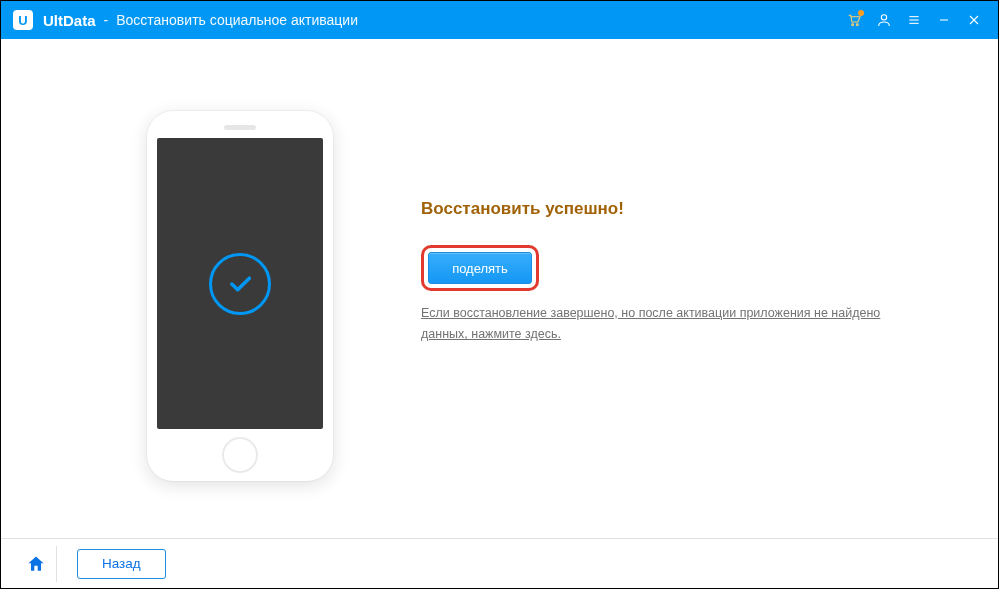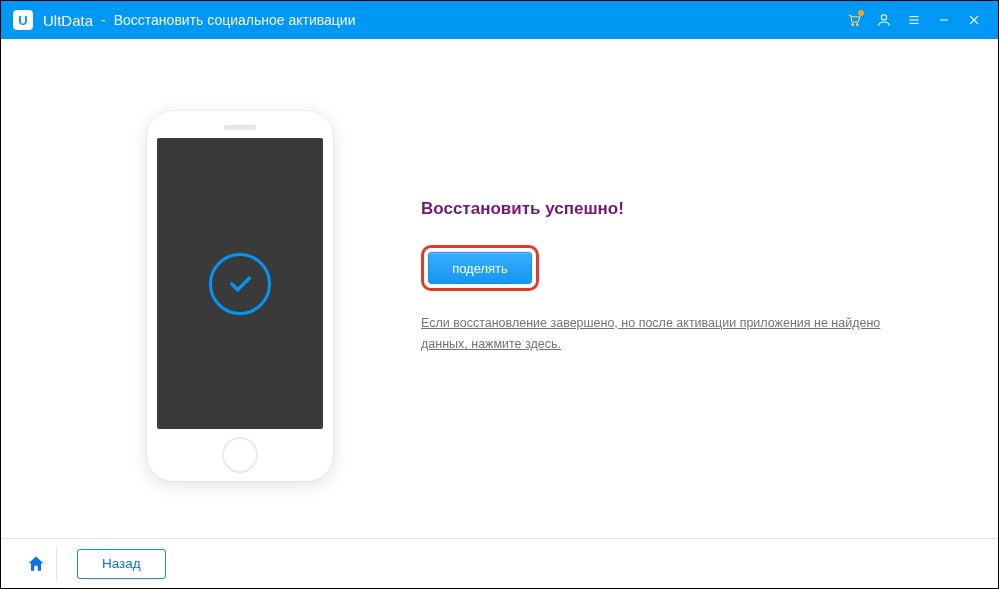--- a/index.html
+++ b/index.html
@@ -17,21 +17,21 @@
     font-size: 14px;
   }
   .logo-badge {
     width: 20px; height: 20px;
     background: #fff;
     border-radius: 4px;
     display: flex; align-items: center; justify-content: center;
     color: #0097f5; font-weight: 700; font-size: 13px;
     margin-right: 10px;
   }
-  .app-name { font-weight: 400; font-size: 15px; }
+  .app-name { font-weight: 700; font-size: 15px; }
   .title-sep { margin: 0 8px; opacity: .9; }
   .subtitle { opacity: .95; font-size: 14px; }
   .title-spacer { flex: 1; }
   .title-icon {
     width: 28px; height: 28px;
     display: flex; align-items: center; justify-content: center;
     color: #fff; cursor: pointer; margin-left: 2px;
     position: relative;
   }
   .title-icon svg { width: 16px; height: 16px; stroke: #fff; fill: none; stroke-width: 1.6; }
@@ -78,29 +78,29 @@
   }
   .check-circle svg { width: 28px; height: 28px; stroke: #0097f5; fill: none; stroke-width: 3; stroke-linecap: round; stroke-linejoin: round; }
 
   
   .panel-right {
     position: absolute;
     left: 420px; top: 160px;
     width: 510px;
   }
   .success-heading {
-    font-size: 17px; font-weight: 700; color: #701a75;
+    font-size: 17px; font-weight: 700; color: #a16207;
     margin-bottom: 26px;
   }
   .share-wrap {
     display: inline-block;
     border: 3px solid #e23a2e;
     border-radius: 10px;
     padding: 4px;
-    margin-bottom: 22px;
+    margin-bottom: 12px;
   }
   .share-btn {
     display: inline-flex; align-items: center; justify-content: center;
     min-width: 104px; height: 32px;
     background: linear-gradient(#37aefc, #1497f3);
     color: #fff; font-size: 13px;
     border: 1px solid #1a8ee0;
     border-radius: 3px;
     padding: 0 22px;
     cursor: pointer;

